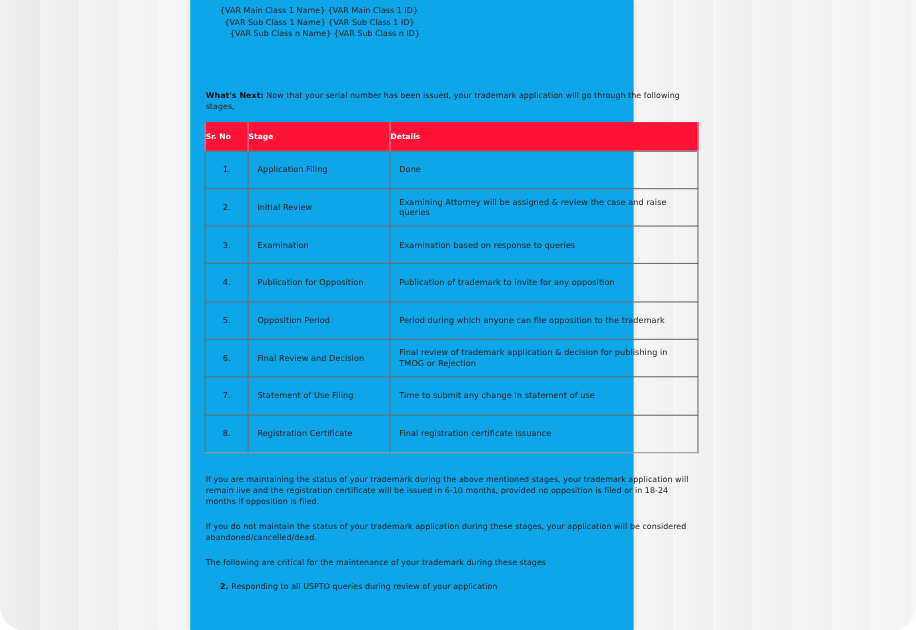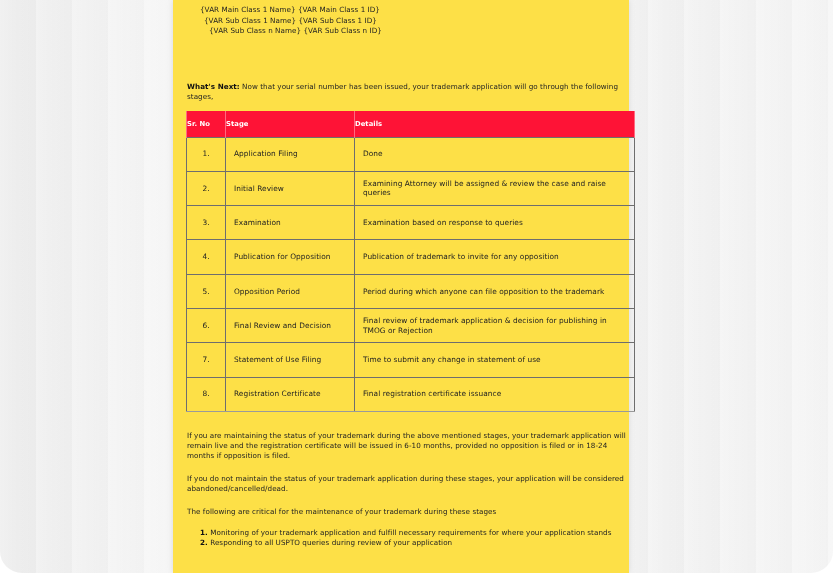--- a/index.html
+++ b/index.html
@@ -13,22 +13,22 @@
     position: absolute; left: 0; top: 0; width: 833px; height: 573px;
     border-radius: 0 0 22px 22px;
     background: linear-gradient(90deg, #ececec 0%, #f6f6f6 20%, #f3f3f3 40%, #f7f7f7 60%, #f1f1f1 80%, #f5f5f5 100%);
     overflow: hidden;
   }
   .frame::before {
     content: ""; position: absolute; inset: 0;
     background: repeating-linear-gradient(90deg, rgba(255,255,255,0.25) 0px, rgba(255,255,255,0) 18px, rgba(0,0,0,0.012) 36px);
   }
   .page {
-    position: absolute; left: 173px; top: 0; width: 456px; height: 573px;
-    background: #fde047;
+    position: absolute; left: 173px; top: 0; width: 403px; height: 573px;
+    background: #0ea5e9;
     box-shadow: 0 0 6px rgba(0,0,0,0.10);
     color: #222;
     font-size: 7.2px;
     line-height: 10px;
     letter-spacing: 0.05px;
   }
   .var-lines { position: absolute; left: 27px; top: 5px; }
   .var-line { white-space: nowrap; height: 10.5px; }
   .var-line.l1 { padding-left: 0; }
   .var-line.l2 { padding-left: 4px; }
@@ -134,17 +134,16 @@
     </tbody>
   </table>
 
   <p class="para p-maint">If you are maintaining the status of your trademark during the above mentioned stages, your trademark application will remain live and the registration certificate will be issued in 6-10 months, provided no opposition is filed or in 18-24 months if opposition is filed.</p>
 
   <p class="para p-notmaint">If you do not maintain the status of your trademark application during these stages, your application will be considered abandoned/cancelled/dead.</p>
 
   <p class="para p-critical">The following are critical for the maintenance of your trademark during these stages</p>
 
   <div class="crit-list">
-    <div class="crit-item"><b>1.</b><span> Monitoring of your trademark application and fulfill necessary requirements for where your application stands</span></div>
     <div class="crit-item"><b>2.</b><span> Responding to all USPTO queries during review of your application</span></div>
   </div>
 
 </div>
 
 </body></html>

